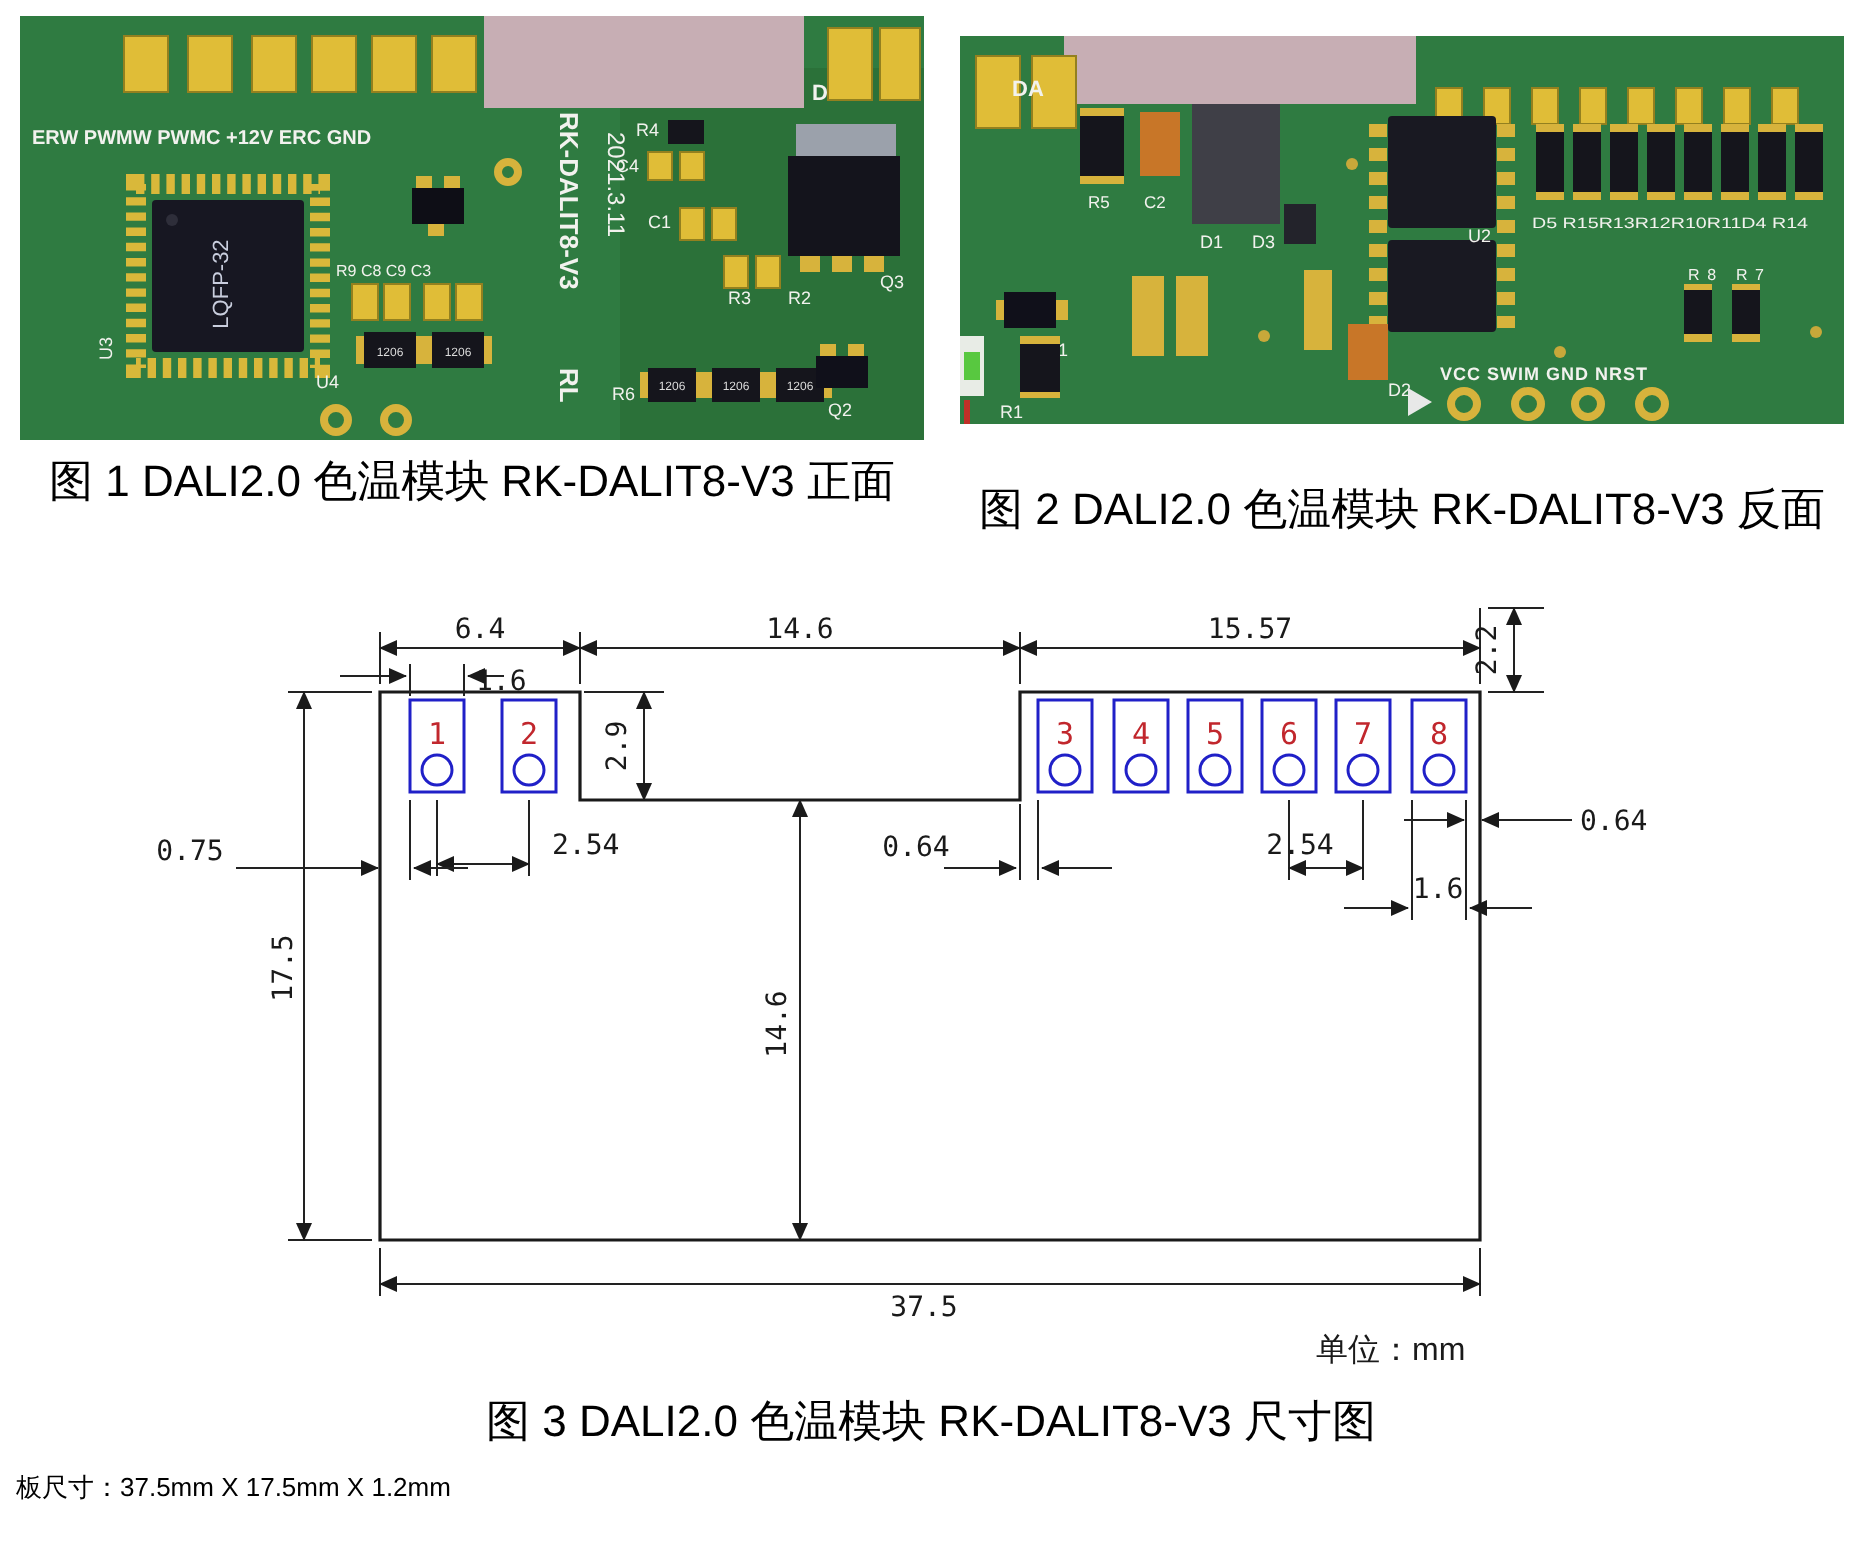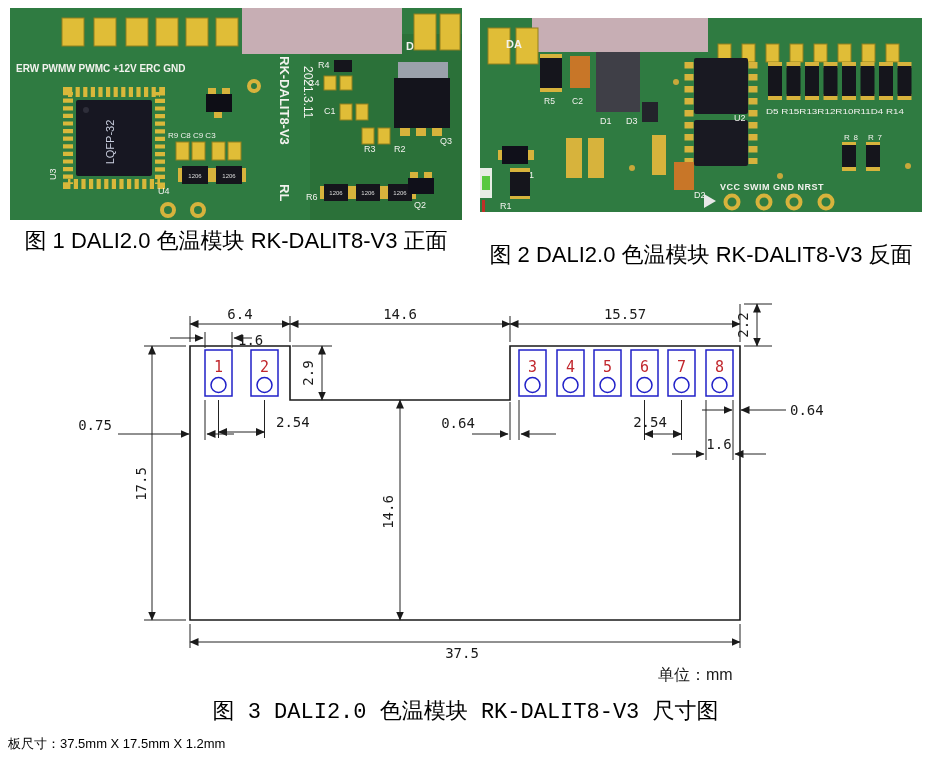--- a/index.html
+++ b/index.html
@@ -7,21 +7,21 @@
     width:931px;height:775px;background:#ffffff;position:relative;overflow:hidden;
     font-family:"Liberation Sans",sans-serif;color:#000;
   }
   .page{position:absolute;inset:0;}
   figure{margin:0;position:absolute;}
   .photo-front{left:10px;top:8px;width:452px;height:212px;}
   .photo-back{left:480px;top:18px;width:442px;height:194px;}
   .caption{position:absolute;font-size:22px;color:#000;text-align:center;white-space:nowrap;}
   .caption-1{left:10px;top:226px;width:452px;}
   .caption-2{left:480px;top:240px;width:442px;}
-  .caption-3{left:0;top:696px;width:931px;font-family:Liberation Mono, monospace;}
+  .caption-3{left:0;top:696px;width:931px;}
   .drawing{position:absolute;left:0;top:288px;width:931px;height:402px;}
   .board-size{position:absolute;left:8px;top:735px;font-size:13px;color:#000;white-space:nowrap;}
   
   .silk{fill:#f2f2ee;font-family:"Liberation Sans",sans-serif;}
   .pad{fill:#e0bd37;stroke:#93801f;stroke-width:1;}
   .res{fill:#15151c;}
   .rescap{fill:#d7b33c;}
   
   .dln{stroke:#222;stroke-width:1;fill:none;}
   .outline{stroke:#1a1a1a;stroke-width:1.6;fill:none;}

